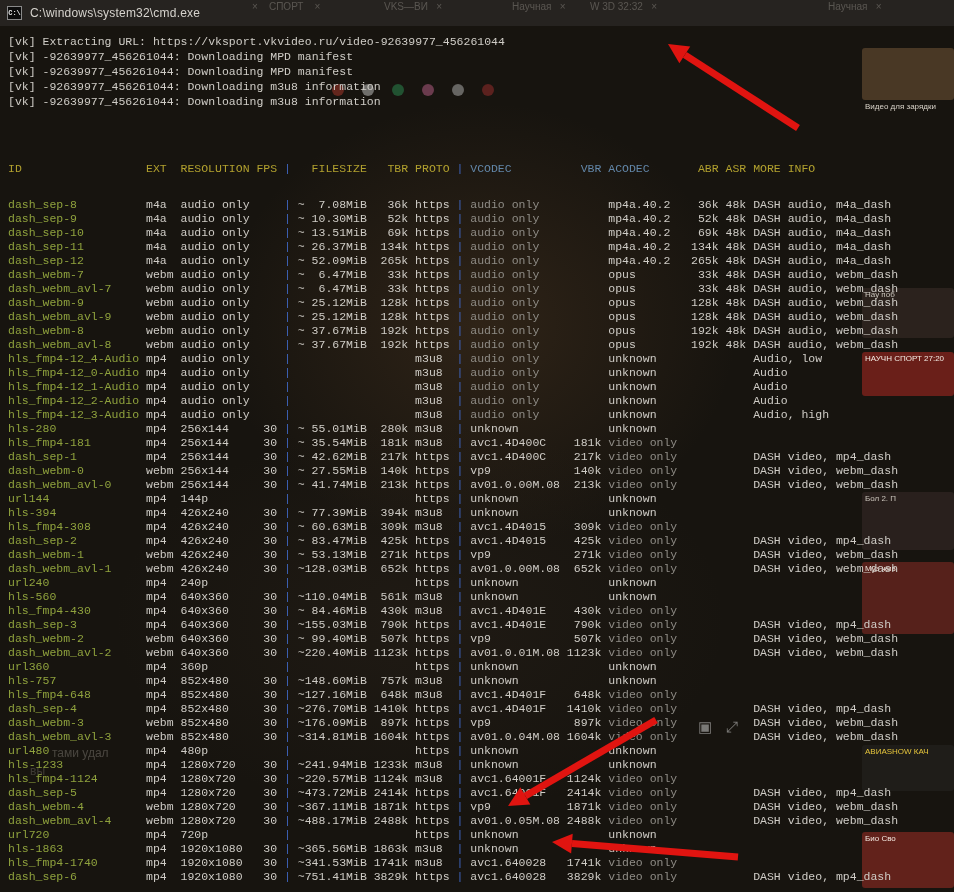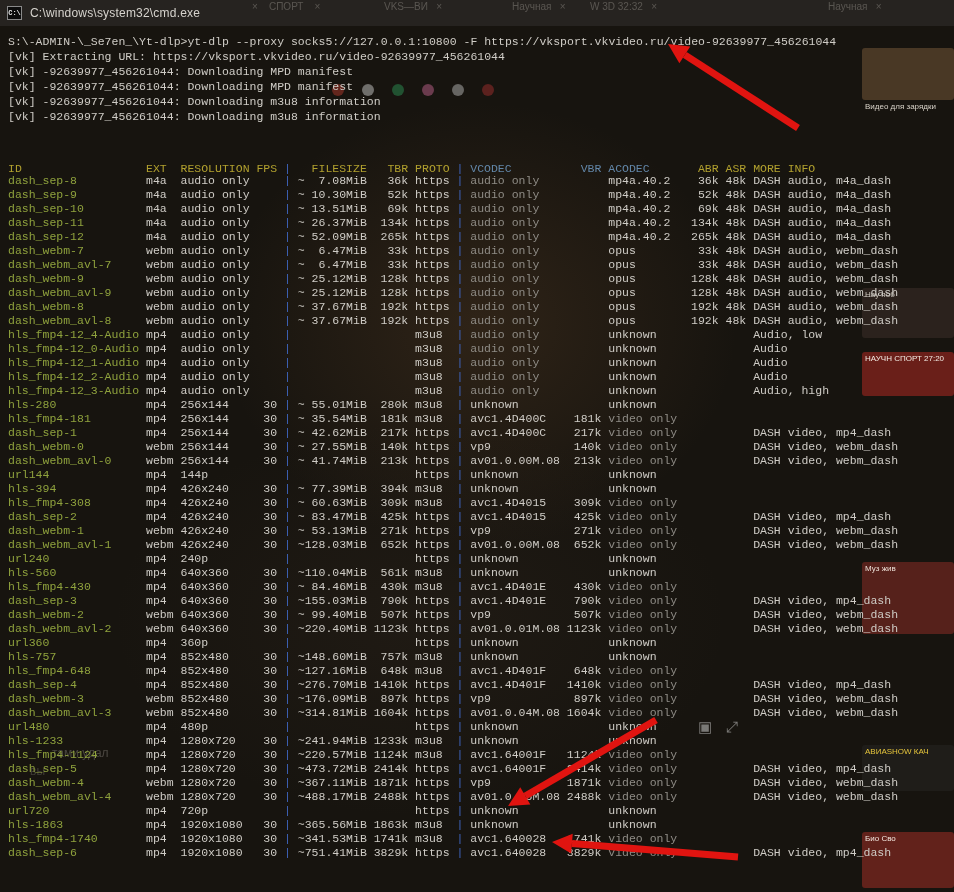--- a/index.html
+++ b/index.html
@@ -25,21 +25,21 @@
     color:#eee;font:bold 7px/12px "Liberation Mono",monospace;text-align:center;flex:0 0 auto}
   #title{color:#d6d3cd;font-size:12px;letter-spacing:.2px}
   .tab-ghost{position:absolute;top:1px;font-size:10px;color:#b7b2aa;opacity:.35;z-index:4;white-space:pre}
 
   
   #term{position:absolute;left:8px;top:26px;right:0;bottom:0;z-index:2;
     font-family:"Liberation Mono","DejaVu Sans Mono",monospace;font-size:11.5px;color:#cfccc6}
   #log{position:absolute;top:8px;left:0;line-height:15px}
   .logline{height:15px;white-space:pre}
   #thead{position:absolute;top:136px;left:0}
-  #rows{position:absolute;top:148px;left:0}
+  #rows{position:absolute;top:172px;left:0}
   .line{height:14px;line-height:14px;white-space:nowrap}
   .cell{display:inline-block;vertical-align:top;white-space:pre}
   .r{text-align:right}
   .c-id{color:#8fa23d}
   .c-dim{color:#8f8c86}
   .c-pipe{color:#3f66c0}
   .c-head{color:#b1a02e}
   .c-headb{color:#6286a8}
 
   
@@ -51,20 +51,21 @@
 <div id="screen">
 
   <div id="bg">
     <div class="blob1"></div>
     <div class="blob2"></div>
 
   <div class="tile" style="top: 48px; height: 52px; background: rgba(150, 110, 70, 0.4); color: rgb(216, 210, 200);"></div>
       <div class="tile" style="top: 100px; height: 14px; background: rgba(0, 0, 0, 0); color: rgb(216, 210, 200);">Видео для зарядки</div>
       <div class="tile" style="top: 288px; height: 50px; background: rgba(90, 68, 62, 0.3); color: rgb(201, 195, 186);">Нау поб</div>
       <div class="tile" style="top: 352px; height: 44px; background: rgba(190, 42, 36, 0.5); color: rgb(242, 234, 226);">НАУЧН СПОРТ 27:20</div>
+      <div class="tile" style="top: 492px; height: 58px; background: rgba(82, 62, 62, 0.3); color: rgb(201, 195, 186);">Бол 2. П</div>
       <div class="tile" style="top: 562px; height: 72px; background: rgba(165, 48, 42, 0.45); color: rgb(236, 223, 214);">Муз жив</div>
       <div class="tile" style="top: 745px; height: 46px; background: rgba(45, 45, 45, 0.35); color: rgb(229, 197, 60);">АВИАSHOW КАЧ</div>
       <div class="tile" style="top: 832px; height: 56px; background: rgba(190, 52, 42, 0.45); color: rgb(242, 230, 222);">Био Сво</div>
       <div class="dot" style="left: 332px; top: 84px; background: rgb(194, 59, 46);"></div>
       <div class="dot" style="left: 362px; top: 84px; background: rgb(220, 220, 220);"></div>
       <div class="dot" style="left: 392px; top: 84px; background: rgb(46, 158, 91);"></div>
       <div class="dot" style="left: 422px; top: 84px; background: rgb(208, 106, 154);"></div>
       <div class="dot" style="left: 452px; top: 84px; background: rgb(200, 200, 200);"></div>
       <div class="dot" style="left: 482px; top: 84px; background: rgb(176, 48, 48);"></div>
       <div class="pglyph" style="left: 698px; top: 718px;">▣</div>
@@ -73,21 +74,20 @@
       <div class="ghost" style="left: 30px; top: 764px; opacity: 0.2;">вы</div>
     </div>
 
   <div id="titlebar">
     <div id="cmdicon">C:\</div>
     <div id="title">C:\windows\system32\cmd.exe</div>
   </div>
 
   <div id="term">
     <div id="log">
-        <div class="logline">S:\-ADMIN-\_Se7en_\Yt-dlp&gt;yt-dlp --proxy socks5://127.0.0.1:10800 -F https://vksport.vkvideo.ru/video-92639977_456261044</div>
         <div class="logline">[vk] Extracting URL: https://vksport.vkvideo.ru/video-92639977_456261044</div>
         <div class="logline">[vk] -92639977_456261044: Downloading MPD manifest</div>
         <div class="logline">[vk] -92639977_456261044: Downloading MPD manifest</div>
         <div class="logline">[vk] -92639977_456261044: Downloading m3u8 information</div>
         <div class="logline">[vk] -92639977_456261044: Downloading m3u8 information</div>
       </div>
     <div id="thead">
         <div class="line"><span class="cell c-head" style="width: 20ch;">ID</span><span class="cell c-head" style="width: 5ch;">EXT</span><span class="cell c-head" style="width: 10ch;">RESOLUTION</span><span class="cell" style="width: 1ch;"> </span><span class="cell r c-head" style="width: 3ch;">FPS</span><span class="cell" style="width: 1ch;"> </span><span class="cell c-pipe">|</span><span class="cell" style="width: 1ch;"> </span><span class="cell r c-head" style="width: 10ch;">FILESIZE</span><span class="cell" style="width: 1ch;"> </span><span class="cell r c-head" style="width: 5ch;">TBR</span><span class="cell" style="width: 1ch;"> </span><span class="cell c-head" style="width: 5ch;">PROTO</span><span class="cell" style="width: 1ch;"> </span><span class="cell c-pipe">|</span><span class="cell" style="width: 1ch;"> </span><span class="cell c-headb" style="width: 13ch;">VCODEC</span><span class="cell" style="width: 1ch;"> </span><span class="cell r c-headb" style="width: 5ch;">VBR</span><span class="cell" style="width: 1ch;"> </span><span class="cell c-headb" style="width: 10ch;">ACODEC</span><span class="cell" style="width: 1ch;"> </span><span class="cell r c-head" style="width: 5ch;">ABR</span><span class="cell" style="width: 1ch;"> </span><span class="cell r c-head" style="width: 3ch;">ASR</span><span class="cell" style="width: 1ch;"> </span><span class="cell c-head">MORE INFO</span></div>
       </div>
     <div id="rows">

